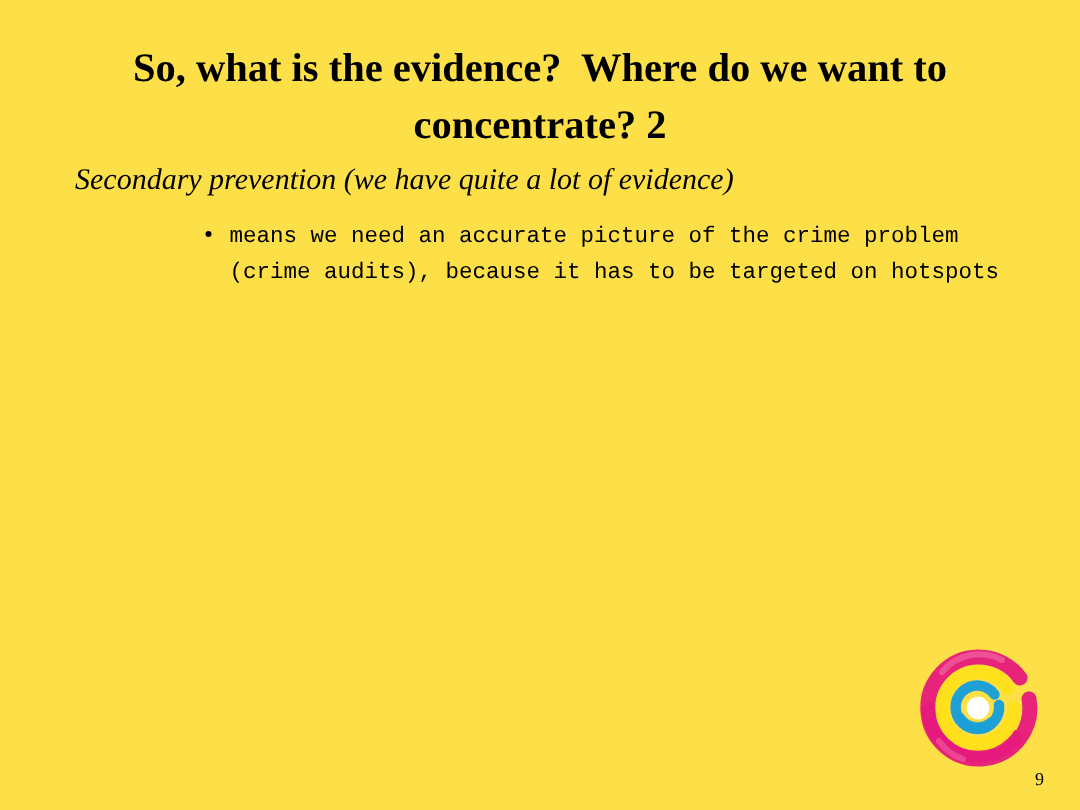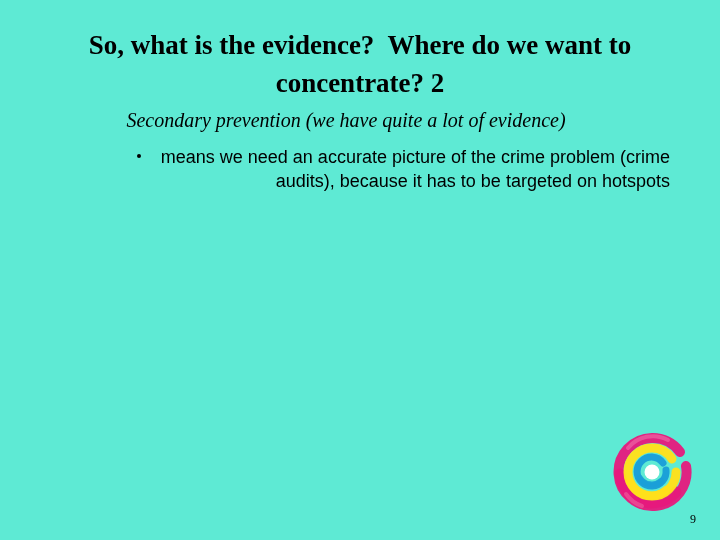--- a/index.html
+++ b/index.html
@@ -12,21 +12,21 @@
     height: 540px;
     overflow: hidden;
     font-family: "Liberation Serif", "DejaVu Serif", serif;
     color: #000000;
     -webkit-font-smoothing: none;
   }
   .slide {
     position: relative;
     width: 720px;
     height: 540px;
-    background: #5eead4;
+    background: #fde047;
     box-sizing: border-box;
   }
 
   
   .title-block {
     position: absolute;
     left: 50px;
     top: 26px;
     width: 620px;
     text-align: center;
@@ -37,24 +37,23 @@
     font-size: 27px;
     line-height: 38px;
     letter-spacing: 0px;
     color: #000000;
     white-space: pre-wrap;
   }
 
   
   .subtitle-block {
     position: absolute;
-    left: 36px;
+    left: 50px;
     top: 108px;
     width: 620px;
-    text-align: center;
   }
   .slide-subtitle {
     font-family: "Liberation Serif", "DejaVu Serif", serif;
     font-style: italic;
     font-weight: normal;
     font-size: 20px;
     line-height: 24px;
     color: #000000;
   }
 
@@ -62,25 +61,25 @@
   .body-block {
     position: absolute;
     left: 136px;
     top: 146px;
     width: 534px;
   }
   .bullet-item {
     position: relative;
     padding-left: 17px;
     margin-bottom: 14px;
-    font-family: Liberation Sans, sans-serif;
-    font-size: 18px;
+    font-family: Liberation Mono, monospace;
+    font-size: 15px;
     line-height: 23.5px;
     color: #000000;
-    text-align: right;
+    text-align: left;
   }
   .bullet-item:last-child {
     margin-bottom: 0;
   }
   .bullet-marker {
     position: absolute;
     left: 1px;
     top: 8px;
     width: 4px;
     height: 4px;

